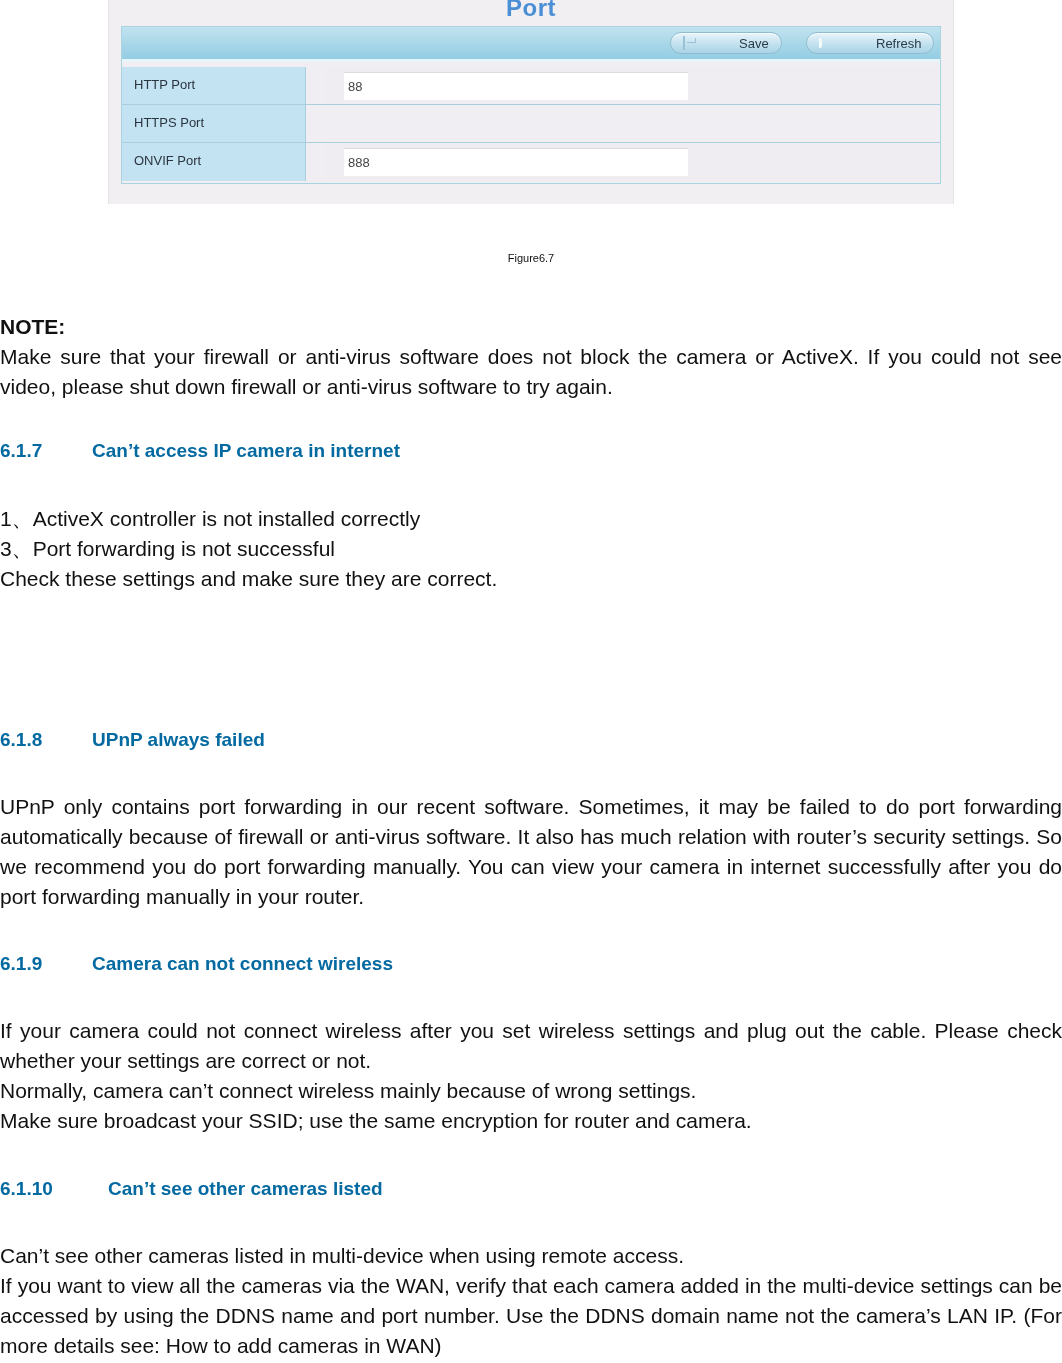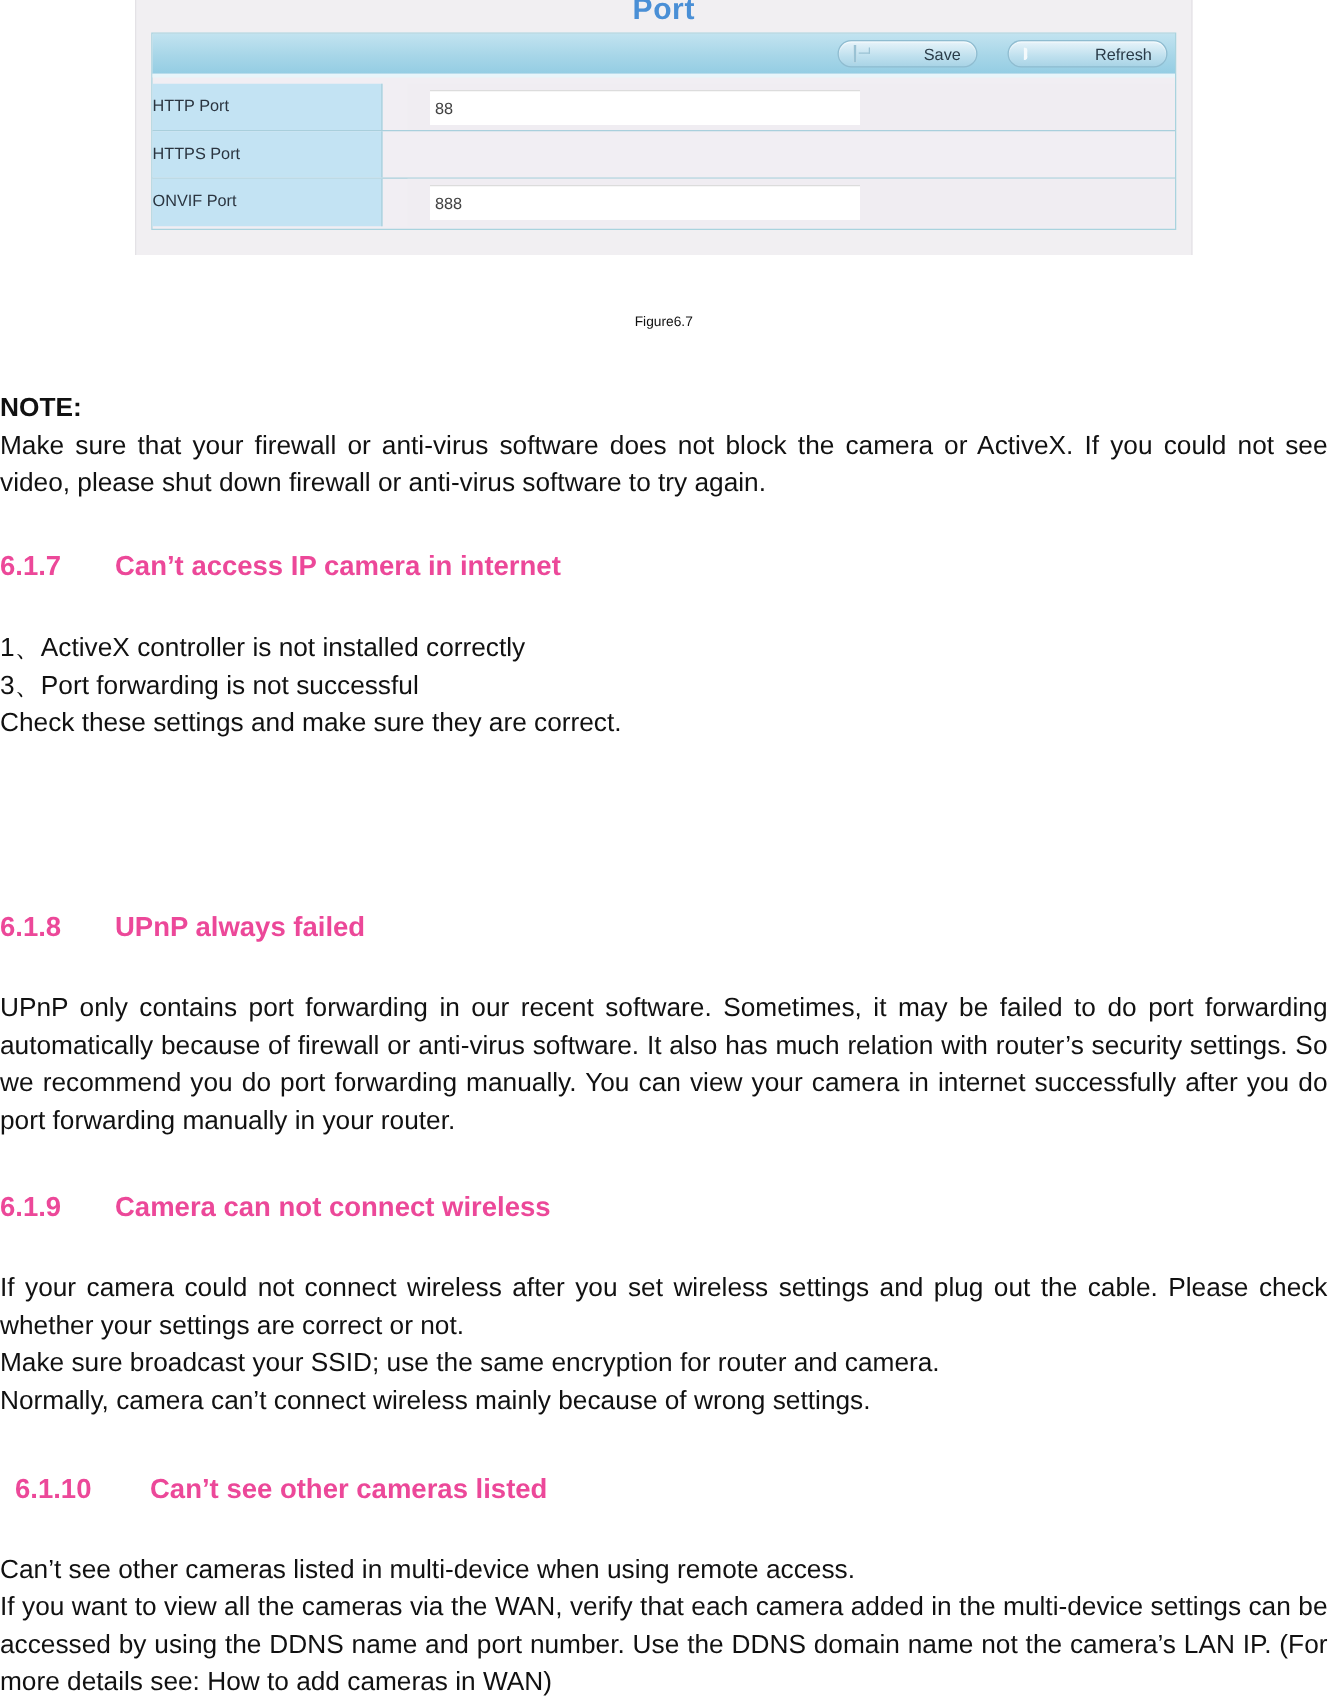--- a/index.html
+++ b/index.html
@@ -122,21 +122,21 @@
       position: absolute;
       left: 0;
       top: 0;
       width: 184px;
       height: 100%;
       background: #c3e3f3;
       border-right: 1px solid #a9cfdc;
       box-sizing: border-box;
       font-size: 13px;
       color: #2b3540;
-      padding-left: 0;
+      padding-left: 12px;
       line-height: 36px;
     }
     .fig-row .val-cell {
       position: absolute;
       left: 204px;
       top: 0;
       right: 0;
       height: 100%;
       background: #f0edf2;
     }
@@ -174,23 +174,23 @@
       line-height: 30px;
     }
     .block p { margin: 0; }
     .justify { text-align: justify; text-align-last: left; }
     .note-label {
       font-weight: bold;
     }
     .heading {
       position: absolute;
       left: 0;
-      font-size: 22px;
+      font-size: 19px;
       font-weight: bold;
-      color: #ec4899;
+      color: #0369a1;
       white-space: nowrap;
     }
     .heading .num {
       font-family: "Liberation Sans", sans-serif;
       display: inline-block;
       width: 92px;
     }
     .heading .num.wide { width: 108px; }
   </style>
 </head>
@@ -250,23 +250,23 @@
 </div>
 <div class="block justify" style="top:792px;">
   <p class="justify">UPnP only contains port forwarding in our recent software. Sometimes, it may be failed to do port forwarding automatically because of firewall or anti-virus software. It also has much relation with router’s security settings. So we recommend you do port forwarding manually. You can view your camera in internet successfully after you do port forwarding manually in your router.</p>
 </div>
 
 <div class="heading" style="top:953px;">
   <span class="num">6.1.9</span><span>Camera can not connect wireless</span>
 </div>
 <div class="block" style="top:1016px;">
   <p class="justify">If your camera could not connect wireless after you set wireless settings and plug out the cable. Please check whether your settings are correct or not.</p>
+  <p>Normally, camera can’t connect wireless mainly because of wrong settings.</p>
   <p>Make sure broadcast your SSID; use the same encryption for router and camera.</p>
-  <p>Normally, camera can’t connect wireless mainly because of wrong settings.</p>
-</div>
-
-<div class="heading" style="top:1178px;padding-left:12px;">
+</div>
+
+<div class="heading" style="top:1178px;">
   <span class="num wide">6.1.10</span><span>Can’t see other cameras listed</span>
 </div>
 <div class="block" style="top:1241px;">
   <p>Can’t see other cameras listed in multi-device when using remote access.</p>
   <p class="justify">If you want to view all the cameras via the WAN, verify that each camera added in the multi-device settings can be accessed by using the DDNS name and port number. Use the DDNS domain name not the camera’s LAN IP. (For more details see: How to add cameras in WAN)</p>
 </div>
 
 </body></html>

